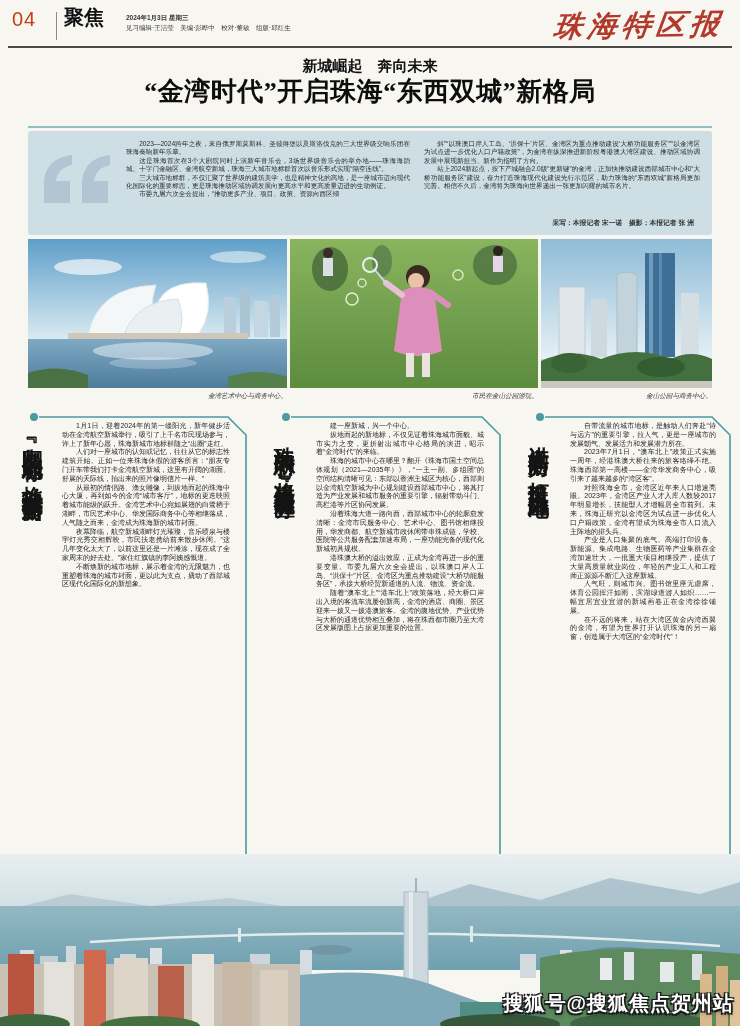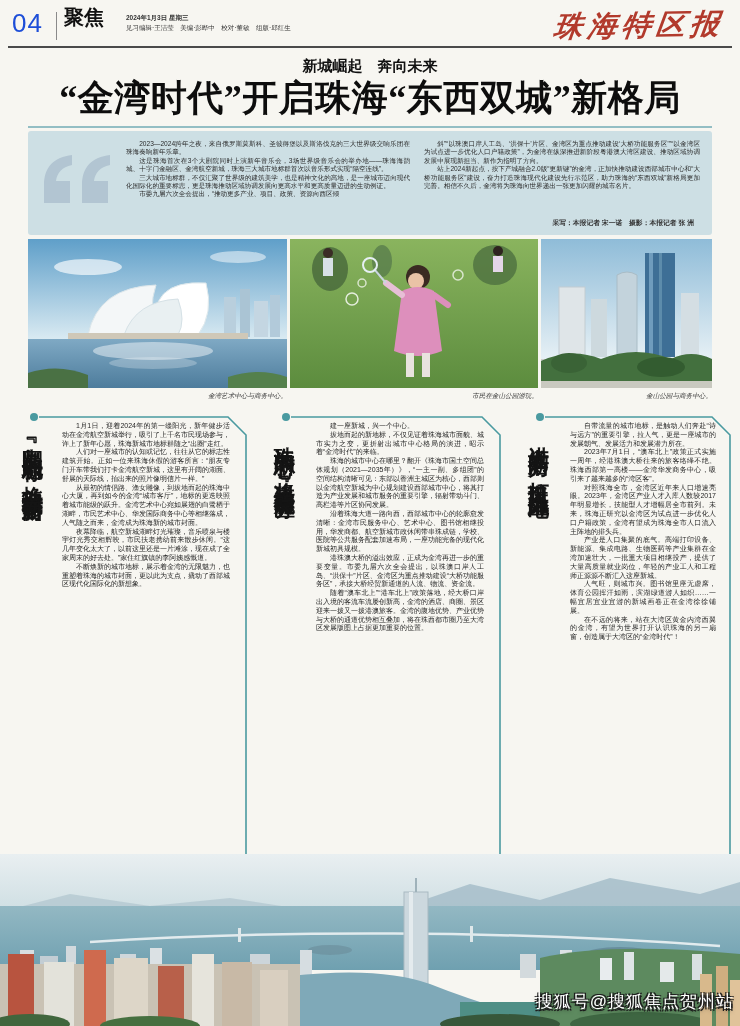--- a/index.html
+++ b/index.html
@@ -1,32 +1,32 @@
 <!DOCTYPE html>
 <html><head>
 <meta charset="utf-8">
 <style>
   * { margin:0; padding:0; box-sizing:border-box; }
   html,body { width:740px; height:1026px; }
   body { font-family:"Liberation Sans", sans-serif; background:#f7f6f1; position:relative; overflow:hidden; color:#222; }
   .abs { position:absolute; }
 
   
-  .pageno { left:12px; top:8px; font-size:26px; color:#1d4ed8; font-weight:400; letter-spacing:1px; }
+  .pageno { left:12px; top:8px; font-size:20px; color:#c2410c; font-weight:400; letter-spacing:1px; }
   .hdiv { left:56px; top:12px; width:1px; height:28px; background:#8a8a8a; }
   .secname { left:64px; top:4px; font-size:20px; font-weight:900; color:#111; }
   .credits { left:126px; top:13px; font-size:6.5px; line-height:10px; color:#333; }
   .credits .d { font-weight:bold; }
   .masthead { right:16px; top:6px; font-family:"DejaVu Serif", serif; font-style:italic; font-weight:bold;
               font-size:29px; color:#b23a2c; letter-spacing:5px; transform:skewX(-8deg) rotate(-1deg); }
   .hrule { left:8px; top:46px; width:724px; height:2px; background:#4a4a4a; }
 
   
   .kicker { left:0; top:57px; width:740px; text-align:center; font-size:15px; font-weight:bold; color:#111; }
-  .mainhead { left:0; top:74px; width:740px; text-align:center; font-size:36px; font-weight:900;
+  .mainhead { left:0; top:74px; width:740px; text-align:center; font-size:26px; font-weight:900;
               font-family:"Liberation Serif", serif; color:#0d0d0d; letter-spacing:0.5px; }
   .tealrule { left:28px; top:126px; width:684px; height:2px; background:#93bec4; }
 
   
   .leadbox { left:28px; top:131px; width:684px; height:104px; background:#cddfe4; border-radius:3px; }
   .leadbox .qmark { position:absolute; left:14px; top:22px; }
   .leadcol { position:absolute; top:9px; font-size:6.6px; line-height:8.4px; text-align:justify; color:#2b2b2b; }
   .leadcol p { text-indent:2em; }
   .lead1 { left:98px; width:284px; }
   .lead2 { left:396px; width:276px; }
@@ -41,21 +41,21 @@
   .frame { position:absolute; inset:0; }
   .vtitle { position:absolute; left:6px; top:22px; height:420px; writing-mode:vertical-rl; text-orientation:upright;
             font-size:21px; font-weight:900; color:#141414; letter-spacing:2px; line-height:1.55;
             font-family:"Liberation Serif", serif; }
   .coltext { position:absolute; top:14px; font-size:7px; line-height:8.8px; text-align:justify;
              color:#262626; overflow:hidden; }
   .coltext p { text-indent:2em; }
 
   
   .bottomphoto { left:0; top:854px; width:740px; height:172px; overflow:hidden; }
-  .watermark { right:6px; top:990px; font-size:17px; font-weight:normal; color:#fff; letter-spacing:1px;
+  .watermark { right:6px; top:990px; font-size:20px; font-weight:bold; color:#fff; letter-spacing:1px;
                text-shadow:-1.5px -1.5px 0 #1d1d1d, 1.5px -1.5px 0 #1d1d1d, -1.5px 1.5px 0 #1d1d1d,
                            1.5px 1.5px 0 #1d1d1d, 0 2px 4px rgba(0,0,0,.5); }
 </style>
 </head>
 <body>
 
 <div class="abs pageno">04</div>
 <div class="abs hdiv"></div>
 <div class="abs secname">聚焦</div>
 <div class="abs credits">

